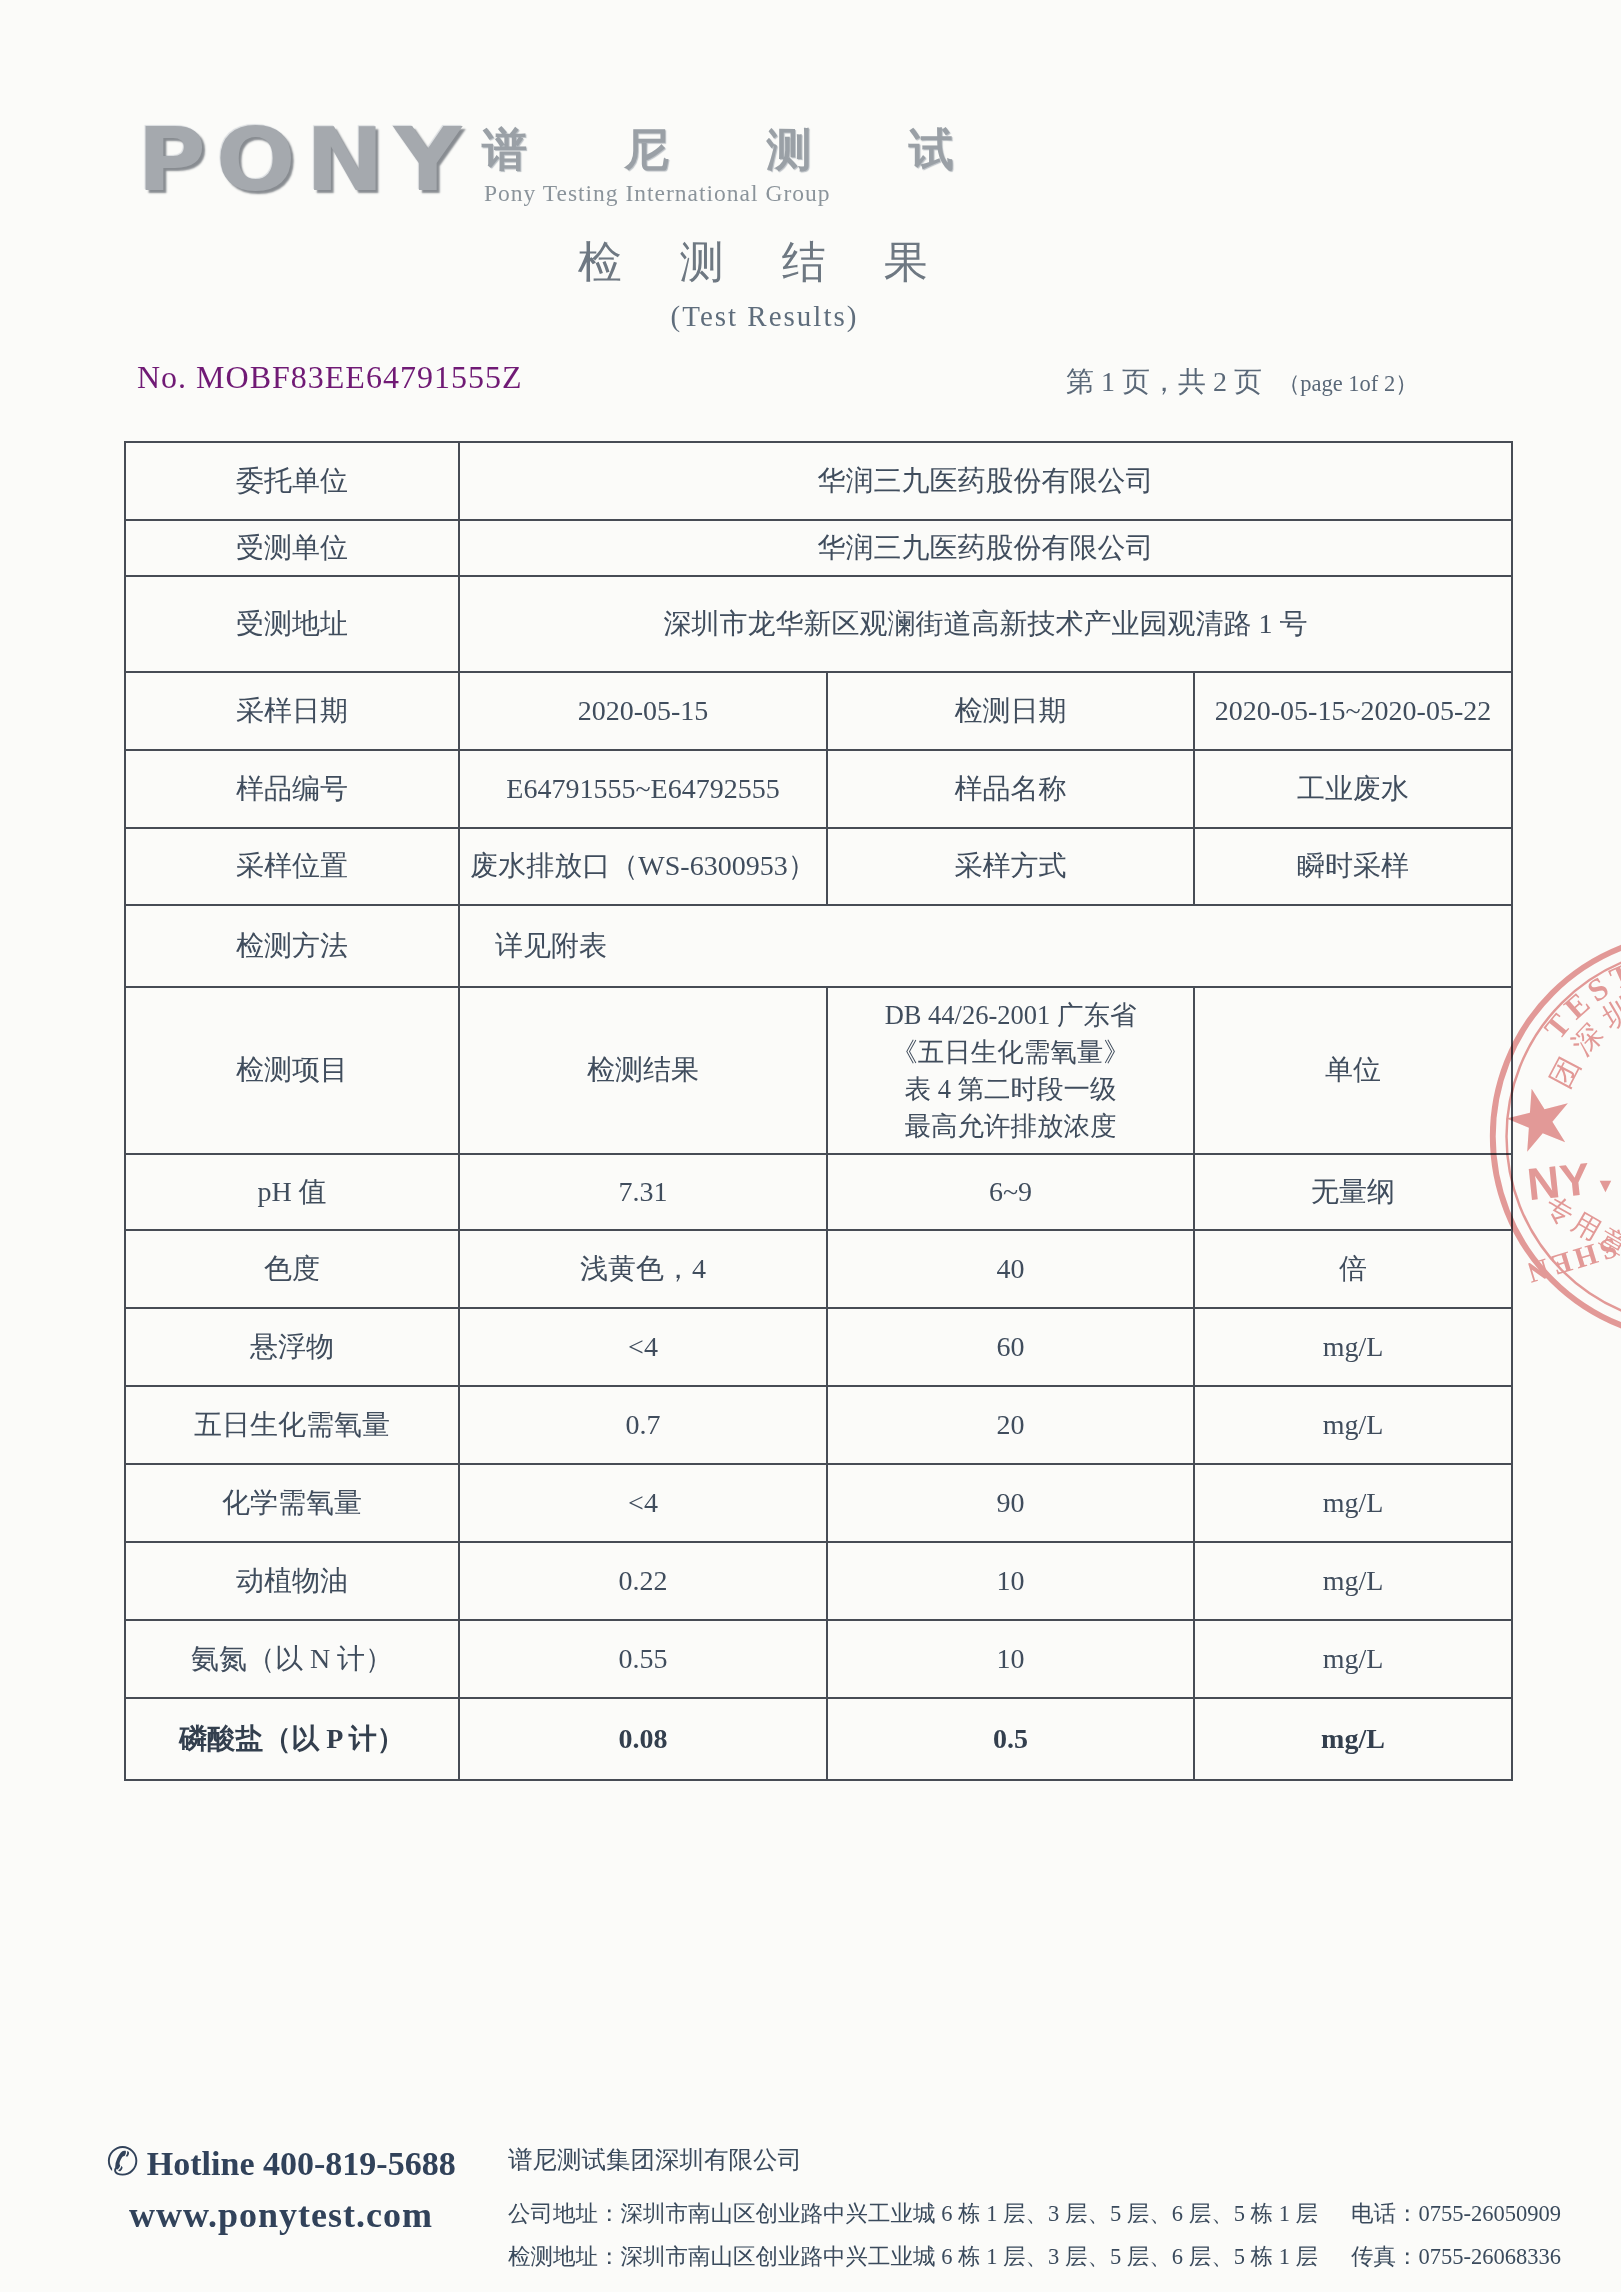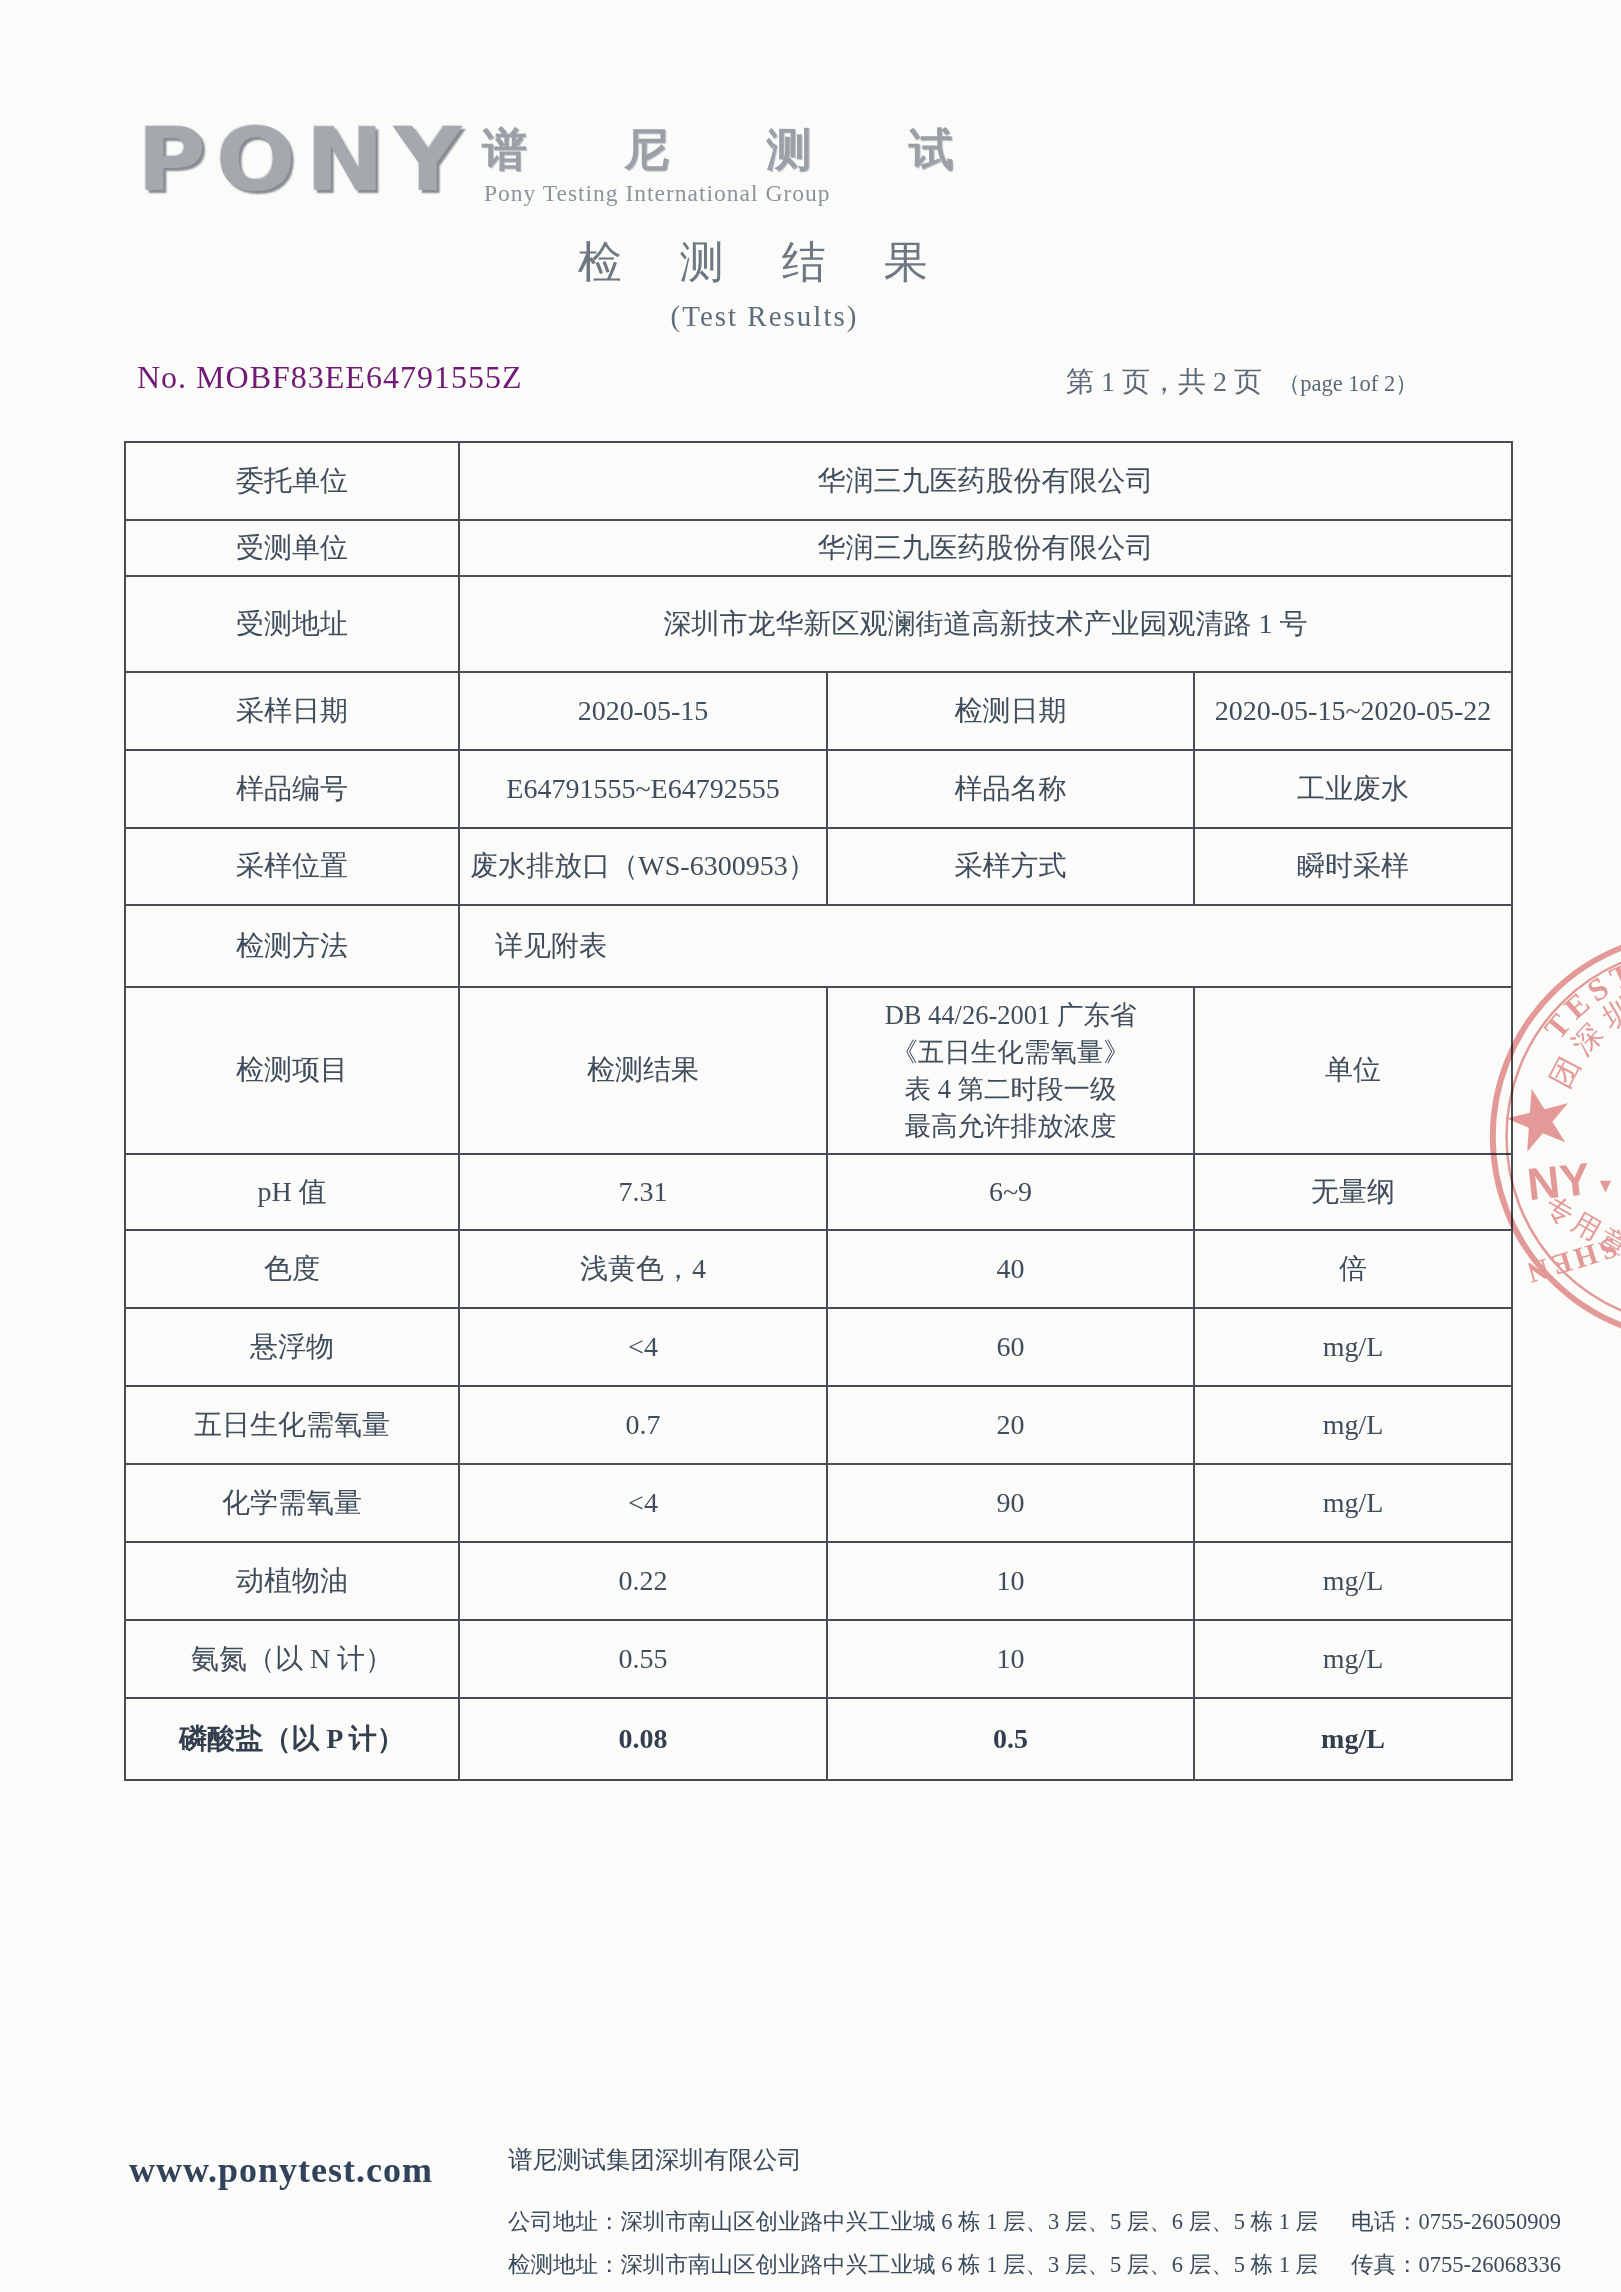--- a/index.html
+++ b/index.html
@@ -82,21 +82,21 @@
     left:90px; top:2139px; width:382px; text-align:center;
     color:#31425a; font-weight:700;
   }
   .hotline-line{font-size:34px; white-space:nowrap;}
   .phone-icon{font-size:39px; font-weight:400; margin-right:7.8px;}
   .website-line{font-size:36px; margin-top:9.8px; letter-spacing:1px;}
 
   .footer-right{
     left:508px; top:2143px; color:#3a4a5c; white-space:nowrap;
   }
-  .footer-company{font-size:24.5px; margin-bottom:30px;}
+  .footer-company{font-size:24.5px; margin-bottom:22px;}
   .footer-line{font-size:22.5px; margin-bottom:11.8px;}
   .footer-gap{display:inline-block; width:33px;}
 </style>
 </head>
 <body>
 
 <div class="abs logo-pony">PONY</div>
 <div class="abs logo-cn">谱 尼 测 试</div>
 <div class="abs logo-sub">Pony Testing International Group</div>
 
@@ -232,20 +232,23 @@
     </text>
     <text x="58" y="236" font-size="84" fill="#e28b89" text-anchor="middle" transform="rotate(-14 58 206)">★</text>
     <text x="48" y="290" font-size="46" font-weight="700" fill="#e28b89" font-family="Liberation Sans, DejaVu Sans, sans-serif" transform="rotate(-6 48 290)">NY</text>
     <text x="116" y="282" font-size="20" fill="#e28b89">▼</text>
     <text x="62" y="302" font-size="28" fill="#e28b89" transform="rotate(30 62 302)" letter-spacing="4">专用章</text>
     <text x="0" y="0" font-size="30" font-weight="700" fill="#e28b89" letter-spacing="4" font-family="Liberation Serif, DejaVu Serif, serif" transform="translate(134,328) rotate(163)">SHEN</text>
   </svg>
 </div>
 
 <div class="abs hotline-block">
+  <div class="hotline-line">
+    <span class="phone-icon">✆</span><span>Hotline 400-819-5688</span>
+  </div>
   <div class="website-line">www.ponytest.com</div>
 </div>
 
 <div class="abs footer-right">
   <div class="footer-company">谱尼测试集团深圳有限公司</div>
   <div class="footer-line">
     <span>公司地址：</span><span>深圳市南山区创业路中兴工业城 6 栋 1 层、3 层、5 层、6 层、5 栋 1 层</span><span class="footer-gap"></span><span>电话：</span><span>0755-26050909</span>
   </div>
   <div class="footer-line">
     <span>检测地址：</span><span>深圳市南山区创业路中兴工业城 6 栋 1 层、3 层、5 层、6 层、5 栋 1 层</span><span class="footer-gap"></span><span>传真：</span><span>0755-26068336</span>

